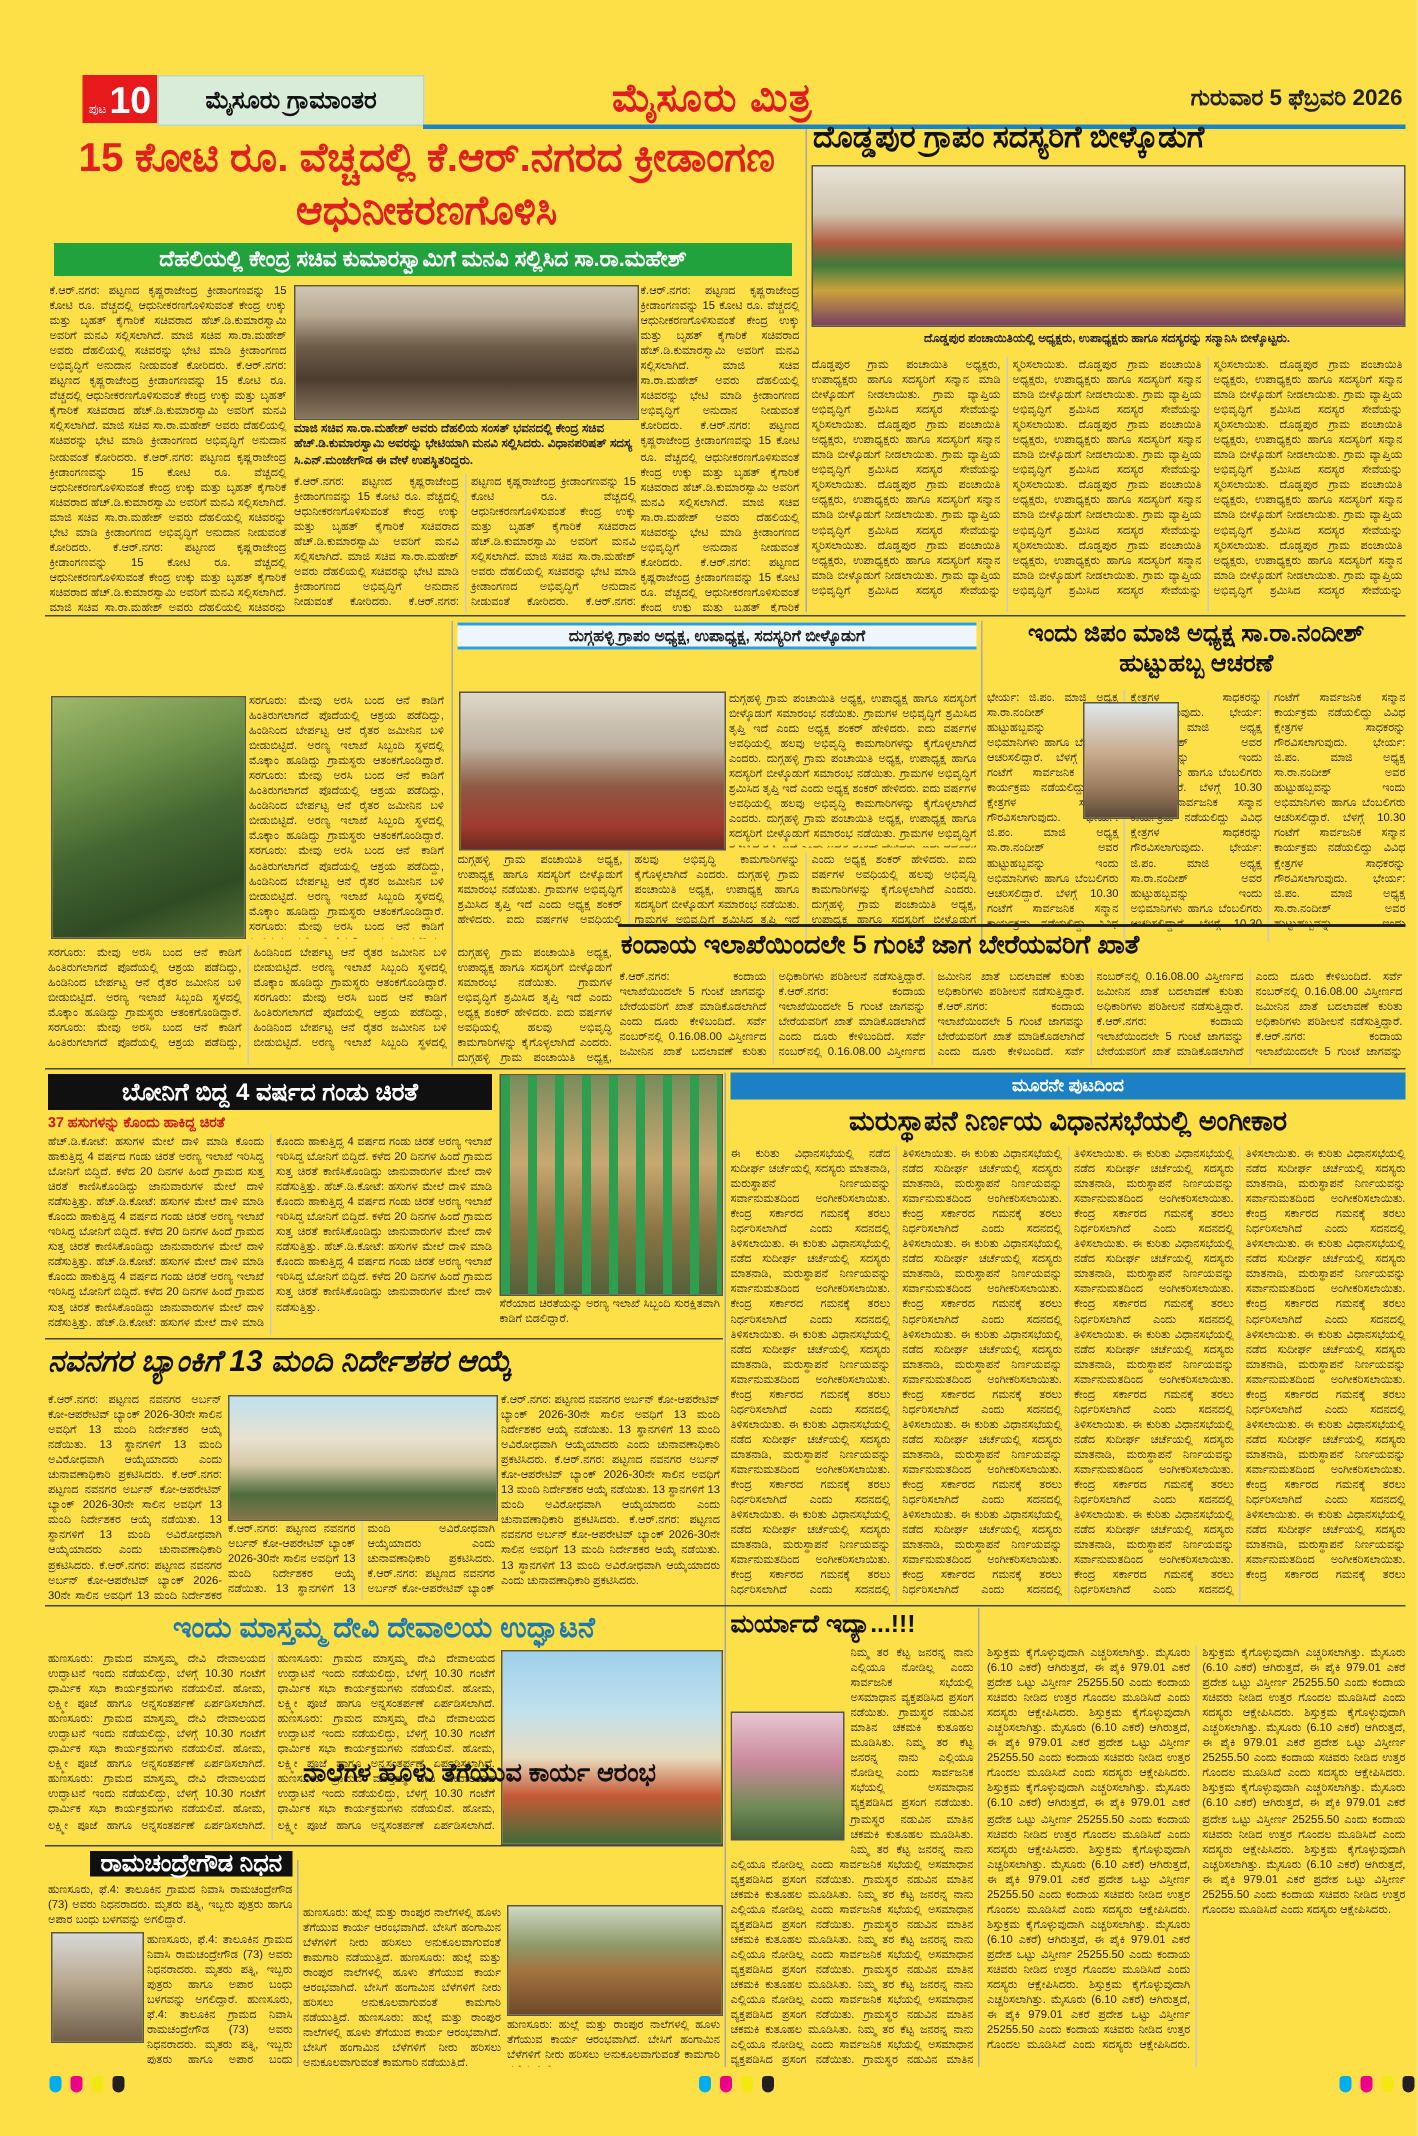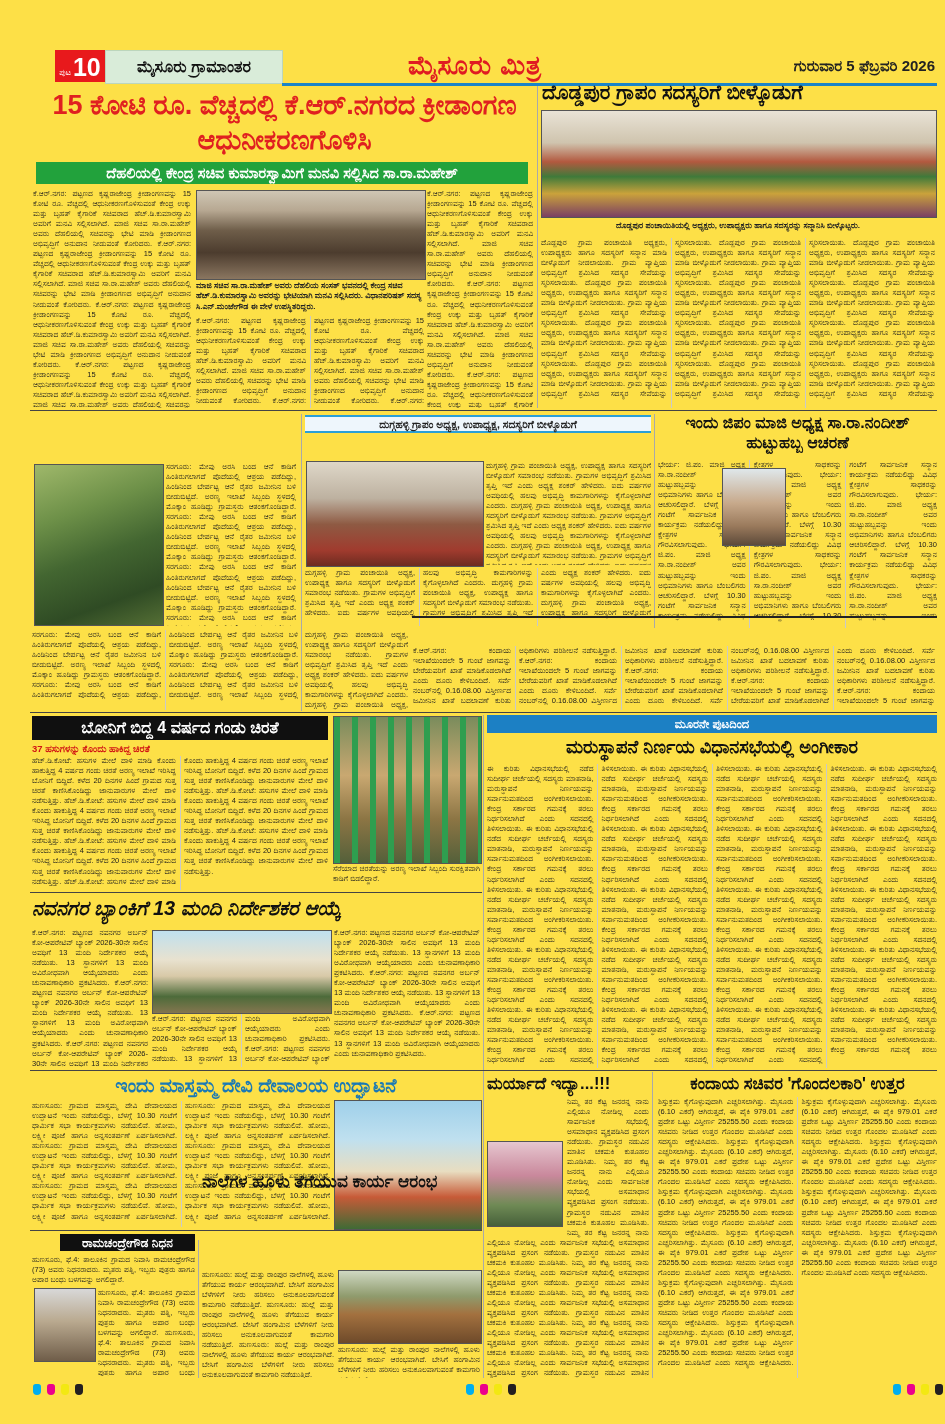--- a/index.html
+++ b/index.html
@@ -95,20 +95,21 @@
   <div class="abs bt" style="left:486px;top:461px;width:165px;height:104px;">ದುಗ್ಗಹಳ್ಳಿ ಗ್ರಾಮ ಪಂಚಾಯಿತಿ ಅಧ್ಯಕ್ಷ, ಉಪಾಧ್ಯಕ್ಷ ಹಾಗೂ ಸದಸ್ಯರಿಗೆ ಬೀಳ್ಕೊಡುಗೆ ಸಮಾರಂಭ ನಡೆಯಿತು. ಗ್ರಾಮಗಳ ಅಭಿವೃದ್ಧಿಗೆ ಶ್ರಮಿಸಿದ ತೃಪ್ತಿ ಇದೆ ಎಂದು ಅಧ್ಯಕ್ಷ ಶಂಕರ್ ಹೇಳಿದರು. ಐದು ವರ್ಷಗಳ ಅವಧಿಯಲ್ಲಿ ಹಲವು ಅಭಿವೃದ್ಧಿ ಕಾಮಗಾರಿಗಳನ್ನು ಕೈಗೊಳ್ಳಲಾಗಿದೆ ಎಂದರು. ದುಗ್ಗಹಳ್ಳಿ ಗ್ರಾಮ ಪಂಚಾಯಿತಿ ಅಧ್ಯಕ್ಷ, ಉಪಾಧ್ಯಕ್ಷ ಹಾಗೂ ಸದಸ್ಯರಿಗೆ ಬೀಳ್ಕೊಡುಗೆ ಸಮಾರಂಭ ನಡೆಯಿತು. ಗ್ರಾಮಗಳ ಅಭಿವೃದ್ಧಿಗೆ ಶ್ರಮಿಸಿದ ತೃಪ್ತಿ ಇದೆ ಎಂದು ಅಧ್ಯಕ್ಷ ಶಂಕರ್ ಹೇಳಿದರು. ಐದು ವರ್ಷಗಳ ಅವಧಿಯಲ್ಲಿ ಹಲವು ಅಭಿವೃದ್ಧಿ ಕಾಮಗಾರಿಗಳನ್ನು ಕೈಗೊಳ್ಳಲಾಗಿದೆ ಎಂದರು. ದುಗ್ಗಹಳ್ಳಿ ಗ್ರಾಮ ಪಂಚಾಯಿತಿ ಅಧ್ಯಕ್ಷ, ಉಪಾಧ್ಯಕ್ಷ ಹಾಗೂ ಸದಸ್ಯರಿಗೆ ಬೀಳ್ಕೊಡುಗೆ ಸಮಾರಂಭ ನಡೆಯಿತು. ಗ್ರಾಮಗಳ ಅಭಿವೃದ್ಧಿಗೆ ಶ್ರಮಿಸಿದ ತೃಪ್ತಿ ಇದೆ ಎಂದು ಅಧ್ಯಕ್ಷ ಶಂಕರ್ ಹೇಳಿದರು. ಐದು ವರ್ಷಗಳ ಅವಧಿಯಲ್ಲಿ ಹಲವು ಅಭಿವೃದ್ಧಿ ಕಾಮಗಾರಿಗಳನ್ನು ಕೈಗೊಳ್ಳಲಾಗಿದೆ ಎಂದರು.</div>
   <div class="abs bt c3" style="left:305px;top:568px;width:346px;height:58px;">ದುಗ್ಗಹಳ್ಳಿ ಗ್ರಾಮ ಪಂಚಾಯಿತಿ ಅಧ್ಯಕ್ಷ, ಉಪಾಧ್ಯಕ್ಷ ಹಾಗೂ ಸದಸ್ಯರಿಗೆ ಬೀಳ್ಕೊಡುಗೆ ಸಮಾರಂಭ ನಡೆಯಿತು. ಗ್ರಾಮಗಳ ಅಭಿವೃದ್ಧಿಗೆ ಶ್ರಮಿಸಿದ ತೃಪ್ತಿ ಇದೆ ಎಂದು ಅಧ್ಯಕ್ಷ ಶಂಕರ್ ಹೇಳಿದರು. ಐದು ವರ್ಷಗಳ ಅವಧಿಯಲ್ಲಿ ಹಲವು ಅಭಿವೃದ್ಧಿ ಕಾಮಗಾರಿಗಳನ್ನು ಕೈಗೊಳ್ಳಲಾಗಿದೆ ಎಂದರು. ದುಗ್ಗಹಳ್ಳಿ ಗ್ರಾಮ ಪಂಚಾಯಿತಿ ಅಧ್ಯಕ್ಷ, ಉಪಾಧ್ಯಕ್ಷ ಹಾಗೂ ಸದಸ್ಯರಿಗೆ ಬೀಳ್ಕೊಡುಗೆ ಸಮಾರಂಭ ನಡೆಯಿತು. ಗ್ರಾಮಗಳ ಅಭಿವೃದ್ಧಿಗೆ ಶ್ರಮಿಸಿದ ತೃಪ್ತಿ ಇದೆ ಎಂದು ಅಧ್ಯಕ್ಷ ಶಂಕರ್ ಹೇಳಿದರು. ಐದು ವರ್ಷಗಳ ಅವಧಿಯಲ್ಲಿ ಹಲವು ಅಭಿವೃದ್ಧಿ ಕಾಮಗಾರಿಗಳನ್ನು ಕೈಗೊಳ್ಳಲಾಗಿದೆ ಎಂದರು. ದುಗ್ಗಹಳ್ಳಿ ಗ್ರಾಮ ಪಂಚಾಯಿತಿ ಅಧ್ಯಕ್ಷ, ಉಪಾಧ್ಯಕ್ಷ ಹಾಗೂ ಸದಸ್ಯರಿಗೆ ಬೀಳ್ಕೊಡುಗೆ ಸಮಾರಂಭ ನಡೆಯಿತು. ಗ್ರಾಮಗಳ ಅಭಿವೃದ್ಧಿಗೆ ಶ್ರಮಿಸಿದ ತೃಪ್ತಿ ಇದೆ ಎಂದು ಅಧ್ಯಕ್ಷ ಶಂಕರ್ ಹೇಳಿದರು. ಐದು ವರ್ಷಗಳ ಅವಧಿಯಲ್ಲಿ ಹಲವು ಅಭಿವೃದ್ಧಿ ಕಾಮಗಾರಿಗಳನ್ನು ಕೈಗೊಳ್ಳಲಾಗಿದೆ ಎಂದರು.</div>
   <div class="abs bt" style="left:305px;top:630px;width:103px;height:80px;">ದುಗ್ಗಹಳ್ಳಿ ಗ್ರಾಮ ಪಂಚಾಯಿತಿ ಅಧ್ಯಕ್ಷ, ಉಪಾಧ್ಯಕ್ಷ ಹಾಗೂ ಸದಸ್ಯರಿಗೆ ಬೀಳ್ಕೊಡುಗೆ ಸಮಾರಂಭ ನಡೆಯಿತು. ಗ್ರಾಮಗಳ ಅಭಿವೃದ್ಧಿಗೆ ಶ್ರಮಿಸಿದ ತೃಪ್ತಿ ಇದೆ ಎಂದು ಅಧ್ಯಕ್ಷ ಶಂಕರ್ ಹೇಳಿದರು. ಐದು ವರ್ಷಗಳ ಅವಧಿಯಲ್ಲಿ ಹಲವು ಅಭಿವೃದ್ಧಿ ಕಾಮಗಾರಿಗಳನ್ನು ಕೈಗೊಳ್ಳಲಾಗಿದೆ ಎಂದರು. ದುಗ್ಗಹಳ್ಳಿ ಗ್ರಾಮ ಪಂಚಾಯಿತಿ ಅಧ್ಯಕ್ಷ, ಉಪಾಧ್ಯಕ್ಷ ಹಾಗೂ ಸದಸ್ಯರಿಗೆ ಬೀಳ್ಕೊಡುಗೆ ಸಮಾರಂಭ ನಡೆಯಿತು. ಗ್ರಾಮಗಳ ಅಭಿವೃದ್ಧಿಗೆ ಶ್ರಮಿಸಿದ ತೃಪ್ತಿ ಇದೆ ಎಂದು ಅಧ್ಯಕ್ಷ ಶಂಕರ್ ಹೇಳಿದರು. ಐದು ವರ್ಷಗಳ ಅವಧಿಯಲ್ಲಿ ಹಲವು ಅಭಿವೃದ್ಧಿ ಕಾಮಗಾರಿಗಳನ್ನು ಕೈಗೊಳ್ಳಲಾಗಿದೆ ಎಂದರು.</div>
   <div class="abs vr" style="left:654px;top:414px;height:214px;"></div>
 
   <div class="abs hl" style="left:658px;top:413px;width:279px;font-size:16px;text-align:center;">ಇಂದು ಜಿಪಂ ಮಾಜಿ ಅಧ್ಯಕ್ಷ ಸಾ.ರಾ.ನಂದೀಶ್ ಹುಟ್ಟುಹಬ್ಬ ಆಚರಣೆ</div>
   <div class="abs bt c3" style="left:658px;top:460px;width:279px;height:168px;">ಭೇರ್ಯ: ಜಿ.ಪಂ. ಮಾಜಿ ಅಧ್ಯಕ್ಷ ಸಾ.ರಾ.ನಂದೀಶ್ ಅವರ ಹುಟ್ಟುಹಬ್ಬವನ್ನು ಇಂದು ಅಭಿಮಾನಿಗಳು ಹಾಗೂ ಬೆಂಬಲಿಗರು ಆಚರಿಸಲಿದ್ದಾರೆ. ಬೆಳಗ್ಗೆ 10.30 ಗಂಟೆಗೆ ಸಾರ್ವಜನಿಕ ಸನ್ಮಾನ ಕಾರ್ಯಕ್ರಮ ನಡೆಯಲಿದ್ದು ವಿವಿಧ ಕ್ಷೇತ್ರಗಳ ಸಾಧಕರನ್ನು ಗೌರವಿಸಲಾಗುವುದು. ಭೇರ್ಯ: ಜಿ.ಪಂ. ಮಾಜಿ ಅಧ್ಯಕ್ಷ ಸಾ.ರಾ.ನಂದೀಶ್ ಅವರ ಹುಟ್ಟುಹಬ್ಬವನ್ನು ಇಂದು ಅಭಿಮಾನಿಗಳು ಹಾಗೂ ಬೆಂಬಲಿಗರು ಆಚರಿಸಲಿದ್ದಾರೆ. ಬೆಳಗ್ಗೆ 10.30 ಗಂಟೆಗೆ ಸಾರ್ವಜನಿಕ ಸನ್ಮಾನ ಕಾರ್ಯಕ್ರಮ ನಡೆಯಲಿದ್ದು ವಿವಿಧ ಕ್ಷೇತ್ರಗಳ ಸಾಧಕರನ್ನು ಗೌರವಿಸಲಾಗುವುದು. ಭೇರ್ಯ: ಜಿ.ಪಂ. ಮಾಜಿ ಅಧ್ಯಕ್ಷ ಸಾ.ರಾ.ನಂದೀಶ್ ಅವರ ಹುಟ್ಟುಹಬ್ಬವನ್ನು ಇಂದು ಅಭಿಮಾನಿಗಳು ಹಾಗೂ ಬೆಂಬಲಿಗರು ಆಚರಿಸಲಿದ್ದಾರೆ. ಬೆಳಗ್ಗೆ 10.30 ಗಂಟೆಗೆ ಸಾರ್ವಜನಿಕ ಸನ್ಮಾನ ಕಾರ್ಯಕ್ರಮ ನಡೆಯಲಿದ್ದು ವಿವಿಧ ಕ್ಷೇತ್ರಗಳ ಸಾಧಕರನ್ನು ಗೌರವಿಸಲಾಗುವುದು. ಭೇರ್ಯ: ಜಿ.ಪಂ. ಮಾಜಿ ಅಧ್ಯಕ್ಷ ಸಾ.ರಾ.ನಂದೀಶ್ ಅವರ ಹುಟ್ಟುಹಬ್ಬವನ್ನು ಇಂದು ಅಭಿಮಾನಿಗಳು ಹಾಗೂ ಬೆಂಬಲಿಗರು ಆಚರಿಸಲಿದ್ದಾರೆ. ಬೆಳಗ್ಗೆ 10.30 ಗಂಟೆಗೆ ಸಾರ್ವಜನಿಕ ಸನ್ಮಾನ ಕಾರ್ಯಕ್ರಮ ನಡೆಯಲಿದ್ದು ವಿವಿಧ ಕ್ಷೇತ್ರಗಳ ಸಾಧಕರನ್ನು ಗೌರವಿಸಲಾಗುವುದು. ಭೇರ್ಯ: ಜಿ.ಪಂ. ಮಾಜಿ ಅಧ್ಯಕ್ಷ ಸಾ.ರಾ.ನಂದೀಶ್ ಅವರ ಹುಟ್ಟುಹಬ್ಬವನ್ನು ಇಂದು ಅಭಿಮಾನಿಗಳು ಹಾಗೂ ಬೆಂಬಲಿಗರು ಆಚರಿಸಲಿದ್ದಾರೆ. ಬೆಳಗ್ಗೆ 10.30 ಗಂಟೆಗೆ ಸಾರ್ವಜನಿಕ ಸನ್ಮಾನ ಕಾರ್ಯಕ್ರಮ ನಡೆಯಲಿದ್ದು ವಿವಿಧ ಕ್ಷೇತ್ರಗಳ ಸಾಧಕರನ್ನು ಗೌರವಿಸಲಾಗುವುದು. ಭೇರ್ಯ: ಜಿ.ಪಂ. ಮಾಜಿ ಅಧ್ಯಕ್ಷ ಸಾ.ರಾ.ನಂದೀಶ್ ಅವರ ಹುಟ್ಟುಹಬ್ಬವನ್ನು ಇಂದು ಅಭಿಮಾನಿಗಳು ಹಾಗೂ ಬೆಂಬಲಿಗರು ಆಚರಿಸಲಿದ್ದಾರೆ. ಬೆಳಗ್ಗೆ 10.30 ಗಂಟೆಗೆ ಸಾರ್ವಜನಿಕ ಸನ್ಮಾನ ಕಾರ್ಯಕ್ರಮ ನಡೆಯಲಿದ್ದು ವಿವಿಧ ಕ್ಷೇತ್ರಗಳ ಸಾಧಕರನ್ನು ಗೌರವಿಸಲಾಗುವುದು. ಭೇರ್ಯ: ಜಿ.ಪಂ. ಮಾಜಿ ಅಧ್ಯಕ್ಷ ಸಾ.ರಾ.ನಂದೀಶ್ ಅವರ ಹುಟ್ಟುಹಬ್ಬವನ್ನು ಇಂದು ಅಭಿಮಾನಿಗಳು ಹಾಗೂ ಬೆಂಬಲಿಗರು ಆಚರಿಸಲಿದ್ದಾರೆ. ಬೆಳಗ್ಗೆ 10.30 ಗಂಟೆಗೆ ಸಾರ್ವಜನಿಕ ಸನ್ಮಾನ ಕಾರ್ಯಕ್ರಮ ನಡೆಯಲಿದ್ದು ವಿವಿಧ ಕ್ಷೇತ್ರಗಳ ಸಾಧಕರನ್ನು ಗೌರವಿಸಲಾಗುವುದು. ಭೇರ್ಯ: ಜಿ.ಪಂ. ಮಾಜಿ ಅಧ್ಯಕ್ಷ ಸಾ.ರಾ.ನಂದೀಶ್ ಅವರ ಹುಟ್ಟುಹಬ್ಬವನ್ನು ಇಂದು ಅಭಿಮಾನಿಗಳು ಹಾಗೂ ಬೆಂಬಲಿಗರು ಆಚರಿಸಲಿದ್ದಾರೆ. ಬೆಳಗ್ಗೆ 10.30 ಗಂಟೆಗೆ ಸಾರ್ವಜನಿಕ ಸನ್ಮಾನ ಕಾರ್ಯಕ್ರಮ ನಡೆಯಲಿದ್ದು ವಿವಿಧ ಕ್ಷೇತ್ರಗಳ ಸಾಧಕರನ್ನು ಗೌರವಿಸಲಾಗುವುದು.</div>
   <div class="abs ph ph-portrait" style="left:722px;top:468px;width:62px;height:76px;"></div>
 
   <div class="abs hr2" style="left:412px;top:616px;width:525px;"></div>
+  <div class="abs hl" style="left:414px;top:620px;width:521px;font-size:17px;">ಕಂದಾಯ ಇಲಾಖೆಯಿಂದಲೇ 5 ಗುಂಟೆ ಜಾಗ ಬೇರೆಯವರಿಗೆ ಖಾತೆ</div>
   <div class="abs bt c5" style="left:413px;top:646px;width:522px;height:64px;">ಕೆ.ಆರ್.ನಗರ: ಕಂದಾಯ ಇಲಾಖೆಯಿಂದಲೇ 5 ಗುಂಟೆ ಜಾಗವನ್ನು ಬೇರೆಯವರಿಗೆ ಖಾತೆ ಮಾಡಿಕೊಡಲಾಗಿದೆ ಎಂದು ದೂರು ಕೇಳಿಬಂದಿದೆ. ಸರ್ವೆ ನಂಬರ್‌ನಲ್ಲಿ 0.16.08.00 ವಿಸ್ತೀರ್ಣದ ಜಮೀನಿನ ಖಾತೆ ಬದಲಾವಣೆ ಕುರಿತು ಅಧಿಕಾರಿಗಳು ಪರಿಶೀಲನೆ ನಡೆಸುತ್ತಿದ್ದಾರೆ. ಕೆ.ಆರ್.ನಗರ: ಕಂದಾಯ ಇಲಾಖೆಯಿಂದಲೇ 5 ಗುಂಟೆ ಜಾಗವನ್ನು ಬೇರೆಯವರಿಗೆ ಖಾತೆ ಮಾಡಿಕೊಡಲಾಗಿದೆ ಎಂದು ದೂರು ಕೇಳಿಬಂದಿದೆ. ಸರ್ವೆ ನಂಬರ್‌ನಲ್ಲಿ 0.16.08.00 ವಿಸ್ತೀರ್ಣದ ಜಮೀನಿನ ಖಾತೆ ಬದಲಾವಣೆ ಕುರಿತು ಅಧಿಕಾರಿಗಳು ಪರಿಶೀಲನೆ ನಡೆಸುತ್ತಿದ್ದಾರೆ. ಕೆ.ಆರ್.ನಗರ: ಕಂದಾಯ ಇಲಾಖೆಯಿಂದಲೇ 5 ಗುಂಟೆ ಜಾಗವನ್ನು ಬೇರೆಯವರಿಗೆ ಖಾತೆ ಮಾಡಿಕೊಡಲಾಗಿದೆ ಎಂದು ದೂರು ಕೇಳಿಬಂದಿದೆ. ಸರ್ವೆ ನಂಬರ್‌ನಲ್ಲಿ 0.16.08.00 ವಿಸ್ತೀರ್ಣದ ಜಮೀನಿನ ಖಾತೆ ಬದಲಾವಣೆ ಕುರಿತು ಅಧಿಕಾರಿಗಳು ಪರಿಶೀಲನೆ ನಡೆಸುತ್ತಿದ್ದಾರೆ. ಕೆ.ಆರ್.ನಗರ: ಕಂದಾಯ ಇಲಾಖೆಯಿಂದಲೇ 5 ಗುಂಟೆ ಜಾಗವನ್ನು ಬೇರೆಯವರಿಗೆ ಖಾತೆ ಮಾಡಿಕೊಡಲಾಗಿದೆ ಎಂದು ದೂರು ಕೇಳಿಬಂದಿದೆ. ಸರ್ವೆ ನಂಬರ್‌ನಲ್ಲಿ 0.16.08.00 ವಿಸ್ತೀರ್ಣದ ಜಮೀನಿನ ಖಾತೆ ಬದಲಾವಣೆ ಕುರಿತು ಅಧಿಕಾರಿಗಳು ಪರಿಶೀಲನೆ ನಡೆಸುತ್ತಿದ್ದಾರೆ. ಕೆ.ಆರ್.ನಗರ: ಕಂದಾಯ ಇಲಾಖೆಯಿಂದಲೇ 5 ಗುಂಟೆ ಜಾಗವನ್ನು ಬೇರೆಯವರಿಗೆ ಖಾತೆ ಮಾಡಿಕೊಡಲಾಗಿದೆ ಎಂದು ದೂರು ಕೇಳಿಬಂದಿದೆ. ಸರ್ವೆ ನಂಬರ್‌ನಲ್ಲಿ 0.16.08.00 ವಿಸ್ತೀರ್ಣದ ಜಮೀನಿನ ಖಾತೆ ಬದಲಾವಣೆ ಕುರಿತು ಅಧಿಕಾರಿಗಳು ಪರಿಶೀಲನೆ ನಡೆಸುತ್ತಿದ್ದಾರೆ.</div>
 
   <div class="abs hr" style="left:30px;top:712px;width:907px;"></div>
 
   <div class="abs blackbar" style="left:32px;top:716px;width:296px;height:24px;font-size:16px;">ಬೋನಿಗೆ ಬಿದ್ದ 4 ವರ್ಷದ ಗಂಡು ಚಿರತೆ</div>
   <div class="abs kicker-red" style="left:32px;top:743px;width:160px;">37 ಹಸುಗಳನ್ನು ಕೊಂದು ಹಾಕಿದ್ದ ಚಿರತೆ</div>
   <div class="abs bt c2" style="left:32px;top:756px;width:296px;height:134px;">ಹೆಚ್.ಡಿ.ಕೋಟೆ: ಹಸುಗಳ ಮೇಲೆ ದಾಳಿ ಮಾಡಿ ಕೊಂದು ಹಾಕುತ್ತಿದ್ದ 4 ವರ್ಷದ ಗಂಡು ಚಿರತೆ ಅರಣ್ಯ ಇಲಾಖೆ ಇರಿಸಿದ್ದ ಬೋನಿಗೆ ಬಿದ್ದಿದೆ. ಕಳೆದ 20 ದಿನಗಳ ಹಿಂದೆ ಗ್ರಾಮದ ಸುತ್ತ ಚಿರತೆ ಕಾಣಿಸಿಕೊಂಡಿದ್ದು ಜಾನುವಾರುಗಳ ಮೇಲೆ ದಾಳಿ ನಡೆಸುತ್ತಿತ್ತು. ಹೆಚ್.ಡಿ.ಕೋಟೆ: ಹಸುಗಳ ಮೇಲೆ ದಾಳಿ ಮಾಡಿ ಕೊಂದು ಹಾಕುತ್ತಿದ್ದ 4 ವರ್ಷದ ಗಂಡು ಚಿರತೆ ಅರಣ್ಯ ಇಲಾಖೆ ಇರಿಸಿದ್ದ ಬೋನಿಗೆ ಬಿದ್ದಿದೆ. ಕಳೆದ 20 ದಿನಗಳ ಹಿಂದೆ ಗ್ರಾಮದ ಸುತ್ತ ಚಿರತೆ ಕಾಣಿಸಿಕೊಂಡಿದ್ದು ಜಾನುವಾರುಗಳ ಮೇಲೆ ದಾಳಿ ನಡೆಸುತ್ತಿತ್ತು. ಹೆಚ್.ಡಿ.ಕೋಟೆ: ಹಸುಗಳ ಮೇಲೆ ದಾಳಿ ಮಾಡಿ ಕೊಂದು ಹಾಕುತ್ತಿದ್ದ 4 ವರ್ಷದ ಗಂಡು ಚಿರತೆ ಅರಣ್ಯ ಇಲಾಖೆ ಇರಿಸಿದ್ದ ಬೋನಿಗೆ ಬಿದ್ದಿದೆ. ಕಳೆದ 20 ದಿನಗಳ ಹಿಂದೆ ಗ್ರಾಮದ ಸುತ್ತ ಚಿರತೆ ಕಾಣಿಸಿಕೊಂಡಿದ್ದು ಜಾನುವಾರುಗಳ ಮೇಲೆ ದಾಳಿ ನಡೆಸುತ್ತಿತ್ತು. ಹೆಚ್.ಡಿ.ಕೋಟೆ: ಹಸುಗಳ ಮೇಲೆ ದಾಳಿ ಮಾಡಿ ಕೊಂದು ಹಾಕುತ್ತಿದ್ದ 4 ವರ್ಷದ ಗಂಡು ಚಿರತೆ ಅರಣ್ಯ ಇಲಾಖೆ ಇರಿಸಿದ್ದ ಬೋನಿಗೆ ಬಿದ್ದಿದೆ. ಕಳೆದ 20 ದಿನಗಳ ಹಿಂದೆ ಗ್ರಾಮದ ಸುತ್ತ ಚಿರತೆ ಕಾಣಿಸಿಕೊಂಡಿದ್ದು ಜಾನುವಾರುಗಳ ಮೇಲೆ ದಾಳಿ ನಡೆಸುತ್ತಿತ್ತು. ಹೆಚ್.ಡಿ.ಕೋಟೆ: ಹಸುಗಳ ಮೇಲೆ ದಾಳಿ ಮಾಡಿ ಕೊಂದು ಹಾಕುತ್ತಿದ್ದ 4 ವರ್ಷದ ಗಂಡು ಚಿರತೆ ಅರಣ್ಯ ಇಲಾಖೆ ಇರಿಸಿದ್ದ ಬೋನಿಗೆ ಬಿದ್ದಿದೆ. ಕಳೆದ 20 ದಿನಗಳ ಹಿಂದೆ ಗ್ರಾಮದ ಸುತ್ತ ಚಿರತೆ ಕಾಣಿಸಿಕೊಂಡಿದ್ದು ಜಾನುವಾರುಗಳ ಮೇಲೆ ದಾಳಿ ನಡೆಸುತ್ತಿತ್ತು. ಹೆಚ್.ಡಿ.ಕೋಟೆ: ಹಸುಗಳ ಮೇಲೆ ದಾಳಿ ಮಾಡಿ ಕೊಂದು ಹಾಕುತ್ತಿದ್ದ 4 ವರ್ಷದ ಗಂಡು ಚಿರತೆ ಅರಣ್ಯ ಇಲಾಖೆ ಇರಿಸಿದ್ದ ಬೋನಿಗೆ ಬಿದ್ದಿದೆ. ಕಳೆದ 20 ದಿನಗಳ ಹಿಂದೆ ಗ್ರಾಮದ ಸುತ್ತ ಚಿರತೆ ಕಾಣಿಸಿಕೊಂಡಿದ್ದು ಜಾನುವಾರುಗಳ ಮೇಲೆ ದಾಳಿ ನಡೆಸುತ್ತಿತ್ತು.</div>
   <div class="abs ph ph-cage" style="left:333px;top:716px;width:147px;height:146px;"></div>
   <div class="abs bt" style="left:333px;top:864px;width:147px;height:27px;">ಸೆರೆಯಾದ ಚಿರತೆಯನ್ನು ಅರಣ್ಯ ಇಲಾಖೆ ಸಿಬ್ಬಂದಿ ಸುರಕ್ಷಿತವಾಗಿ ಕಾಡಿಗೆ ಬಿಡಲಿದ್ದಾರೆ.</div>
   <div class="abs vr" style="left:483px;top:715px;height:663px;"></div>
@@ -125,39 +126,38 @@
   <div class="abs bt" style="left:334px;top:928px;width:146px;height:139px;">ಕೆ.ಆರ್.ನಗರ: ಪಟ್ಟಣದ ನವನಗರ ಅರ್ಬನ್ ಕೋ-ಆಪರೇಟಿವ್ ಬ್ಯಾಂಕ್ 2026-30ನೇ ಸಾಲಿನ ಅವಧಿಗೆ 13 ಮಂದಿ ನಿರ್ದೇಶಕರ ಆಯ್ಕೆ ನಡೆಯಿತು. 13 ಸ್ಥಾನಗಳಿಗೆ 13 ಮಂದಿ ಅವಿರೋಧವಾಗಿ ಆಯ್ಕೆಯಾದರು ಎಂದು ಚುನಾವಣಾಧಿಕಾರಿ ಪ್ರಕಟಿಸಿದರು. ಕೆ.ಆರ್.ನಗರ: ಪಟ್ಟಣದ ನವನಗರ ಅರ್ಬನ್ ಕೋ-ಆಪರೇಟಿವ್ ಬ್ಯಾಂಕ್ 2026-30ನೇ ಸಾಲಿನ ಅವಧಿಗೆ 13 ಮಂದಿ ನಿರ್ದೇಶಕರ ಆಯ್ಕೆ ನಡೆಯಿತು. 13 ಸ್ಥಾನಗಳಿಗೆ 13 ಮಂದಿ ಅವಿರೋಧವಾಗಿ ಆಯ್ಕೆಯಾದರು ಎಂದು ಚುನಾವಣಾಧಿಕಾರಿ ಪ್ರಕಟಿಸಿದರು. ಕೆ.ಆರ್.ನಗರ: ಪಟ್ಟಣದ ನವನಗರ ಅರ್ಬನ್ ಕೋ-ಆಪರೇಟಿವ್ ಬ್ಯಾಂಕ್ 2026-30ನೇ ಸಾಲಿನ ಅವಧಿಗೆ 13 ಮಂದಿ ನಿರ್ದೇಶಕರ ಆಯ್ಕೆ ನಡೆಯಿತು. 13 ಸ್ಥಾನಗಳಿಗೆ 13 ಮಂದಿ ಅವಿರೋಧವಾಗಿ ಆಯ್ಕೆಯಾದರು ಎಂದು ಚುನಾವಣಾಧಿಕಾರಿ ಪ್ರಕಟಿಸಿದರು.</div>
 
   <div class="abs hr" style="left:30px;top:1070px;width:907px;"></div>
 
   <div class="abs hl hl-blue" style="left:32px;top:1074px;width:448px;font-size:19px;text-align:center;">ಇಂದು ಮಾಸ್ತಮ್ಮ ದೇವಿ ದೇವಾಲಯ ಉದ್ಘಾಟನೆ</div>
   <div class="abs bt c2" style="left:32px;top:1101px;width:298px;height:126px;">ಹುಣಸೂರು: ಗ್ರಾಮದ ಮಾಸ್ತಮ್ಮ ದೇವಿ ದೇವಾಲಯದ ಉದ್ಘಾಟನೆ ಇಂದು ನಡೆಯಲಿದ್ದು, ಬೆಳಗ್ಗೆ 10.30 ಗಂಟೆಗೆ ಧಾರ್ಮಿಕ ಸಭಾ ಕಾರ್ಯಕ್ರಮಗಳು ನಡೆಯಲಿವೆ. ಹೋಮ, ಲಕ್ಷ್ಮೀ ಪೂಜೆ ಹಾಗೂ ಅನ್ನಸಂತರ್ಪಣೆ ಏರ್ಪಡಿಸಲಾಗಿದೆ. ಹುಣಸೂರು: ಗ್ರಾಮದ ಮಾಸ್ತಮ್ಮ ದೇವಿ ದೇವಾಲಯದ ಉದ್ಘಾಟನೆ ಇಂದು ನಡೆಯಲಿದ್ದು, ಬೆಳಗ್ಗೆ 10.30 ಗಂಟೆಗೆ ಧಾರ್ಮಿಕ ಸಭಾ ಕಾರ್ಯಕ್ರಮಗಳು ನಡೆಯಲಿವೆ. ಹೋಮ, ಲಕ್ಷ್ಮೀ ಪೂಜೆ ಹಾಗೂ ಅನ್ನಸಂತರ್ಪಣೆ ಏರ್ಪಡಿಸಲಾಗಿದೆ. ಹುಣಸೂರು: ಗ್ರಾಮದ ಮಾಸ್ತಮ್ಮ ದೇವಿ ದೇವಾಲಯದ ಉದ್ಘಾಟನೆ ಇಂದು ನಡೆಯಲಿದ್ದು, ಬೆಳಗ್ಗೆ 10.30 ಗಂಟೆಗೆ ಧಾರ್ಮಿಕ ಸಭಾ ಕಾರ್ಯಕ್ರಮಗಳು ನಡೆಯಲಿವೆ. ಹೋಮ, ಲಕ್ಷ್ಮೀ ಪೂಜೆ ಹಾಗೂ ಅನ್ನಸಂತರ್ಪಣೆ ಏರ್ಪಡಿಸಲಾಗಿದೆ. ಹುಣಸೂರು: ಗ್ರಾಮದ ಮಾಸ್ತಮ್ಮ ದೇವಿ ದೇವಾಲಯದ ಉದ್ಘಾಟನೆ ಇಂದು ನಡೆಯಲಿದ್ದು, ಬೆಳಗ್ಗೆ 10.30 ಗಂಟೆಗೆ ಧಾರ್ಮಿಕ ಸಭಾ ಕಾರ್ಯಕ್ರಮಗಳು ನಡೆಯಲಿವೆ. ಹೋಮ, ಲಕ್ಷ್ಮೀ ಪೂಜೆ ಹಾಗೂ ಅನ್ನಸಂತರ್ಪಣೆ ಏರ್ಪಡಿಸಲಾಗಿದೆ. ಹುಣಸೂರು: ಗ್ರಾಮದ ಮಾಸ್ತಮ್ಮ ದೇವಿ ದೇವಾಲಯದ ಉದ್ಘಾಟನೆ ಇಂದು ನಡೆಯಲಿದ್ದು, ಬೆಳಗ್ಗೆ 10.30 ಗಂಟೆಗೆ ಧಾರ್ಮಿಕ ಸಭಾ ಕಾರ್ಯಕ್ರಮಗಳು ನಡೆಯಲಿವೆ. ಹೋಮ, ಲಕ್ಷ್ಮೀ ಪೂಜೆ ಹಾಗೂ ಅನ್ನಸಂತರ್ಪಣೆ ಏರ್ಪಡಿಸಲಾಗಿದೆ. ಹುಣಸೂರು: ಗ್ರಾಮದ ಮಾಸ್ತಮ್ಮ ದೇವಿ ದೇವಾಲಯದ ಉದ್ಘಾಟನೆ ಇಂದು ನಡೆಯಲಿದ್ದು, ಬೆಳಗ್ಗೆ 10.30 ಗಂಟೆಗೆ ಧಾರ್ಮಿಕ ಸಭಾ ಕಾರ್ಯಕ್ರಮಗಳು ನಡೆಯಲಿವೆ. ಹೋಮ, ಲಕ್ಷ್ಮೀ ಪೂಜೆ ಹಾಗೂ ಅನ್ನಸಂತರ್ಪಣೆ ಏರ್ಪಡಿಸಲಾಗಿದೆ. ಹುಣಸೂರು: ಗ್ರಾಮದ ಮಾಸ್ತಮ್ಮ ದೇವಿ ದೇವಾಲಯದ ಉದ್ಘಾಟನೆ ಇಂದು ನಡೆಯಲಿದ್ದು, ಬೆಳಗ್ಗೆ 10.30 ಗಂಟೆಗೆ ಧಾರ್ಮಿಕ ಸಭಾ ಕಾರ್ಯಕ್ರಮಗಳು ನಡೆಯಲಿವೆ. ಹೋಮ, ಲಕ್ಷ್ಮೀ ಪೂಜೆ ಹಾಗೂ ಅನ್ನಸಂತರ್ಪಣೆ ಏರ್ಪಡಿಸಲಾಗಿದೆ.</div>
   <div class="abs ph ph-temple" style="left:334px;top:1100px;width:146px;height:128px;"></div>
 
   <div class="abs hr" style="left:30px;top:1230px;width:452px;"></div>
 
-  <div class="abs blackbar" style="left:60px;top:1234px;width:135px;height:17px;font-size:12px;">ರಾಮಚಂದ್ರೇಗೌಡ ನಿಧನ</div>
+  <div class="abs blackbar" style="left:60px;top:1234px;width:135px;height:17px;font-size:16px;">ರಾಮಚಂದ್ರೇಗೌಡ ನಿಧನ</div>
   <div class="abs bt" style="left:32px;top:1255px;width:163px;height:30px;">ಹುಣಸೂರು, ಫೆ.4: ತಾಲೂಕಿನ ಗ್ರಾಮದ ನಿವಾಸಿ ರಾಮಚಂದ್ರೇಗೌಡ (73) ಅವರು ನಿಧನರಾದರು. ಮೃತರು ಪತ್ನಿ, ಇಬ್ಬರು ಪುತ್ರರು ಹಾಗೂ ಅಪಾರ ಬಂಧು ಬಳಗವನ್ನು ಅಗಲಿದ್ದಾರೆ.</div>
   <div class="abs ph ph-obit" style="left:34px;top:1288px;width:60px;height:72px;"></div>
   <div class="abs bt" style="left:98px;top:1288px;width:97px;height:88px;">ಹುಣಸೂರು, ಫೆ.4: ತಾಲೂಕಿನ ಗ್ರಾಮದ ನಿವಾಸಿ ರಾಮಚಂದ್ರೇಗೌಡ (73) ಅವರು ನಿಧನರಾದರು. ಮೃತರು ಪತ್ನಿ, ಇಬ್ಬರು ಪುತ್ರರು ಹಾಗೂ ಅಪಾರ ಬಂಧು ಬಳಗವನ್ನು ಅಗಲಿದ್ದಾರೆ. ಹುಣಸೂರು, ಫೆ.4: ತಾಲೂಕಿನ ಗ್ರಾಮದ ನಿವಾಸಿ ರಾಮಚಂದ್ರೇಗೌಡ (73) ಅವರು ನಿಧನರಾದರು. ಮೃತರು ಪತ್ನಿ, ಇಬ್ಬರು ಪುತ್ರರು ಹಾಗೂ ಅಪಾರ ಬಂಧು ಬಳಗವನ್ನು ಅಗಲಿದ್ದಾರೆ.</div>
   <div class="abs vr" style="left:198px;top:1240px;height:138px;"></div>
 
   <div class="abs hl" style="left:202px;top:1172px;width:278px;font-size:17px;">ನಾಲೆಗಳ ಹೂಳು ತೆಗೆಯುವ ಕಾರ್ಯ ಆರಂಭ</div>
   <div class="abs bt" style="left:202px;top:1270px;width:132px;height:108px;">ಹುಣಸೂರು: ಹುಲ್ಲೆ ಮತ್ತು ರಾಂಪುರ ನಾಲೆಗಳಲ್ಲಿ ಹೂಳು ತೆಗೆಯುವ ಕಾರ್ಯ ಆರಂಭವಾಗಿದೆ. ಬೇಸಿಗೆ ಹಂಗಾಮಿನ ಬೆಳೆಗಳಿಗೆ ನೀರು ಹರಿಸಲು ಅನುಕೂಲವಾಗುವಂತೆ ಕಾಮಗಾರಿ ನಡೆಯುತ್ತಿದೆ. ಹುಣಸೂರು: ಹುಲ್ಲೆ ಮತ್ತು ರಾಂಪುರ ನಾಲೆಗಳಲ್ಲಿ ಹೂಳು ತೆಗೆಯುವ ಕಾರ್ಯ ಆರಂಭವಾಗಿದೆ. ಬೇಸಿಗೆ ಹಂಗಾಮಿನ ಬೆಳೆಗಳಿಗೆ ನೀರು ಹರಿಸಲು ಅನುಕೂಲವಾಗುವಂತೆ ಕಾಮಗಾರಿ ನಡೆಯುತ್ತಿದೆ. ಹುಣಸೂರು: ಹುಲ್ಲೆ ಮತ್ತು ರಾಂಪುರ ನಾಲೆಗಳಲ್ಲಿ ಹೂಳು ತೆಗೆಯುವ ಕಾರ್ಯ ಆರಂಭವಾಗಿದೆ. ಬೇಸಿಗೆ ಹಂಗಾಮಿನ ಬೆಳೆಗಳಿಗೆ ನೀರು ಹರಿಸಲು ಅನುಕೂಲವಾಗುವಂತೆ ಕಾಮಗಾರಿ ನಡೆಯುತ್ತಿದೆ.</div>
   <div class="abs ph ph-exc" style="left:338px;top:1270px;width:142px;height:72px;"></div>
   <div class="abs bt" style="left:338px;top:1345px;width:142px;height:33px;">ಹುಣಸೂರು: ಹುಲ್ಲೆ ಮತ್ತು ರಾಂಪುರ ನಾಲೆಗಳಲ್ಲಿ ಹೂಳು ತೆಗೆಯುವ ಕಾರ್ಯ ಆರಂಭವಾಗಿದೆ. ಬೇಸಿಗೆ ಹಂಗಾಮಿನ ಬೆಳೆಗಳಿಗೆ ನೀರು ಹರಿಸಲು ಅನುಕೂಲವಾಗುವಂತೆ ಕಾಮಗಾರಿ ನಡೆಯುತ್ತಿದೆ.</div>
 
   <div class="abs hl" style="left:487px;top:1073px;width:162px;font-size:16.5px;">ಮರ್ಯಾದೆ ಇದ್ಯಾ...!!!</div>
   <div class="abs bt" style="left:487px;top:1097px;width:162px;height:281px;">
     <div class="float-ph ph ph-pink" style="width:74px;height:84px;margin-top:44px;"></div>
     <span>ನಿಮ್ಮ ತರ ಕೆಟ್ಟ ಜನರನ್ನ ನಾನು ಎಲ್ಲಿಯೂ ನೋಡಿಲ್ಲ ಎಂದು ಸಾರ್ವಜನಿಕ ಸಭೆಯಲ್ಲಿ ಅಸಮಾಧಾನ ವ್ಯಕ್ತಪಡಿಸಿದ ಪ್ರಸಂಗ ನಡೆಯಿತು. ಗ್ರಾಮಸ್ಥರ ನಡುವಿನ ಮಾತಿನ ಚಕಮಕಿ ಕುತೂಹಲ ಮೂಡಿಸಿತು. ನಿಮ್ಮ ತರ ಕೆಟ್ಟ ಜನರನ್ನ ನಾನು ಎಲ್ಲಿಯೂ ನೋಡಿಲ್ಲ ಎಂದು ಸಾರ್ವಜನಿಕ ಸಭೆಯಲ್ಲಿ ಅಸಮಾಧಾನ ವ್ಯಕ್ತಪಡಿಸಿದ ಪ್ರಸಂಗ ನಡೆಯಿತು. ಗ್ರಾಮಸ್ಥರ ನಡುವಿನ ಮಾತಿನ ಚಕಮಕಿ ಕುತೂಹಲ ಮೂಡಿಸಿತು. ನಿಮ್ಮ ತರ ಕೆಟ್ಟ ಜನರನ್ನ ನಾನು ಎಲ್ಲಿಯೂ ನೋಡಿಲ್ಲ ಎಂದು ಸಾರ್ವಜನಿಕ ಸಭೆಯಲ್ಲಿ ಅಸಮಾಧಾನ ವ್ಯಕ್ತಪಡಿಸಿದ ಪ್ರಸಂಗ ನಡೆಯಿತು. ಗ್ರಾಮಸ್ಥರ ನಡುವಿನ ಮಾತಿನ ಚಕಮಕಿ ಕುತೂಹಲ ಮೂಡಿಸಿತು. ನಿಮ್ಮ ತರ ಕೆಟ್ಟ ಜನರನ್ನ ನಾನು ಎಲ್ಲಿಯೂ ನೋಡಿಲ್ಲ ಎಂದು ಸಾರ್ವಜನಿಕ ಸಭೆಯಲ್ಲಿ ಅಸಮಾಧಾನ ವ್ಯಕ್ತಪಡಿಸಿದ ಪ್ರಸಂಗ ನಡೆಯಿತು. ಗ್ರಾಮಸ್ಥರ ನಡುವಿನ ಮಾತಿನ ಚಕಮಕಿ ಕುತೂಹಲ ಮೂಡಿಸಿತು. ನಿಮ್ಮ ತರ ಕೆಟ್ಟ ಜನರನ್ನ ನಾನು ಎಲ್ಲಿಯೂ ನೋಡಿಲ್ಲ ಎಂದು ಸಾರ್ವಜನಿಕ ಸಭೆಯಲ್ಲಿ ಅಸಮಾಧಾನ ವ್ಯಕ್ತಪಡಿಸಿದ ಪ್ರಸಂಗ ನಡೆಯಿತು. ಗ್ರಾಮಸ್ಥರ ನಡುವಿನ ಮಾತಿನ ಚಕಮಕಿ ಕುತೂಹಲ ಮೂಡಿಸಿತು. ನಿಮ್ಮ ತರ ಕೆಟ್ಟ ಜನರನ್ನ ನಾನು ಎಲ್ಲಿಯೂ ನೋಡಿಲ್ಲ ಎಂದು ಸಾರ್ವಜನಿಕ ಸಭೆಯಲ್ಲಿ ಅಸಮಾಧಾನ ವ್ಯಕ್ತಪಡಿಸಿದ ಪ್ರಸಂಗ ನಡೆಯಿತು. ಗ್ರಾಮಸ್ಥರ ನಡುವಿನ ಮಾತಿನ ಚಕಮಕಿ ಕುತೂಹಲ ಮೂಡಿಸಿತು. ನಿಮ್ಮ ತರ ಕೆಟ್ಟ ಜನರನ್ನ ನಾನು ಎಲ್ಲಿಯೂ ನೋಡಿಲ್ಲ ಎಂದು ಸಾರ್ವಜನಿಕ ಸಭೆಯಲ್ಲಿ ಅಸಮಾಧಾನ ವ್ಯಕ್ತಪಡಿಸಿದ ಪ್ರಸಂಗ ನಡೆಯಿತು. ಗ್ರಾಮಸ್ಥರ ನಡುವಿನ ಮಾತಿನ ಚಕಮಕಿ ಕುತೂಹಲ ಮೂಡಿಸಿತು.</span>
   </div>
   <div class="abs vr" style="left:652px;top:1072px;height:306px;"></div>
 
-  <div class="abs hl" style="left:658px;top:1073px;width:279px;font-size:16.5px;text-align:center;">ಕಂದಾಯ ಸಚಿವರ 'ಗೊಂದಲಕಾರಿ' ಉತ್ತರ</div>
   <div class="abs bt c2" style="left:658px;top:1097px;width:279px;height:281px;">ಶಿಸ್ತುಕ್ರಮ ಕೈಗೊಳ್ಳುವುದಾಗಿ ಎಚ್ಚರಿಸಲಾಗಿತ್ತು. ಮೈಸೂರು (6.10 ಎಕರೆ) ಆಗಿರುತ್ತದೆ, ಈ ಪೈಕಿ 979.01 ಎಕರೆ ಪ್ರದೇಶ ಒಟ್ಟು ವಿಸ್ತೀರ್ಣ 25255.50 ಎಂದು ಕಂದಾಯ ಸಚಿವರು ನೀಡಿದ ಉತ್ತರ ಗೊಂದಲ ಮೂಡಿಸಿದೆ ಎಂದು ಸದಸ್ಯರು ಆಕ್ಷೇಪಿಸಿದರು. ಶಿಸ್ತುಕ್ರಮ ಕೈಗೊಳ್ಳುವುದಾಗಿ ಎಚ್ಚರಿಸಲಾಗಿತ್ತು. ಮೈಸೂರು (6.10 ಎಕರೆ) ಆಗಿರುತ್ತದೆ, ಈ ಪೈಕಿ 979.01 ಎಕರೆ ಪ್ರದೇಶ ಒಟ್ಟು ವಿಸ್ತೀರ್ಣ 25255.50 ಎಂದು ಕಂದಾಯ ಸಚಿವರು ನೀಡಿದ ಉತ್ತರ ಗೊಂದಲ ಮೂಡಿಸಿದೆ ಎಂದು ಸದಸ್ಯರು ಆಕ್ಷೇಪಿಸಿದರು. ಶಿಸ್ತುಕ್ರಮ ಕೈಗೊಳ್ಳುವುದಾಗಿ ಎಚ್ಚರಿಸಲಾಗಿತ್ತು. ಮೈಸೂರು (6.10 ಎಕರೆ) ಆಗಿರುತ್ತದೆ, ಈ ಪೈಕಿ 979.01 ಎಕರೆ ಪ್ರದೇಶ ಒಟ್ಟು ವಿಸ್ತೀರ್ಣ 25255.50 ಎಂದು ಕಂದಾಯ ಸಚಿವರು ನೀಡಿದ ಉತ್ತರ ಗೊಂದಲ ಮೂಡಿಸಿದೆ ಎಂದು ಸದಸ್ಯರು ಆಕ್ಷೇಪಿಸಿದರು. ಶಿಸ್ತುಕ್ರಮ ಕೈಗೊಳ್ಳುವುದಾಗಿ ಎಚ್ಚರಿಸಲಾಗಿತ್ತು. ಮೈಸೂರು (6.10 ಎಕರೆ) ಆಗಿರುತ್ತದೆ, ಈ ಪೈಕಿ 979.01 ಎಕರೆ ಪ್ರದೇಶ ಒಟ್ಟು ವಿಸ್ತೀರ್ಣ 25255.50 ಎಂದು ಕಂದಾಯ ಸಚಿವರು ನೀಡಿದ ಉತ್ತರ ಗೊಂದಲ ಮೂಡಿಸಿದೆ ಎಂದು ಸದಸ್ಯರು ಆಕ್ಷೇಪಿಸಿದರು. ಶಿಸ್ತುಕ್ರಮ ಕೈಗೊಳ್ಳುವುದಾಗಿ ಎಚ್ಚರಿಸಲಾಗಿತ್ತು. ಮೈಸೂರು (6.10 ಎಕರೆ) ಆಗಿರುತ್ತದೆ, ಈ ಪೈಕಿ 979.01 ಎಕರೆ ಪ್ರದೇಶ ಒಟ್ಟು ವಿಸ್ತೀರ್ಣ 25255.50 ಎಂದು ಕಂದಾಯ ಸಚಿವರು ನೀಡಿದ ಉತ್ತರ ಗೊಂದಲ ಮೂಡಿಸಿದೆ ಎಂದು ಸದಸ್ಯರು ಆಕ್ಷೇಪಿಸಿದರು. ಶಿಸ್ತುಕ್ರಮ ಕೈಗೊಳ್ಳುವುದಾಗಿ ಎಚ್ಚರಿಸಲಾಗಿತ್ತು. ಮೈಸೂರು (6.10 ಎಕರೆ) ಆಗಿರುತ್ತದೆ, ಈ ಪೈಕಿ 979.01 ಎಕರೆ ಪ್ರದೇಶ ಒಟ್ಟು ವಿಸ್ತೀರ್ಣ 25255.50 ಎಂದು ಕಂದಾಯ ಸಚಿವರು ನೀಡಿದ ಉತ್ತರ ಗೊಂದಲ ಮೂಡಿಸಿದೆ ಎಂದು ಸದಸ್ಯರು ಆಕ್ಷೇಪಿಸಿದರು. ಶಿಸ್ತುಕ್ರಮ ಕೈಗೊಳ್ಳುವುದಾಗಿ ಎಚ್ಚರಿಸಲಾಗಿತ್ತು. ಮೈಸೂರು (6.10 ಎಕರೆ) ಆಗಿರುತ್ತದೆ, ಈ ಪೈಕಿ 979.01 ಎಕರೆ ಪ್ರದೇಶ ಒಟ್ಟು ವಿಸ್ತೀರ್ಣ 25255.50 ಎಂದು ಕಂದಾಯ ಸಚಿವರು ನೀಡಿದ ಉತ್ತರ ಗೊಂದಲ ಮೂಡಿಸಿದೆ ಎಂದು ಸದಸ್ಯರು ಆಕ್ಷೇಪಿಸಿದರು. ಶಿಸ್ತುಕ್ರಮ ಕೈಗೊಳ್ಳುವುದಾಗಿ ಎಚ್ಚರಿಸಲಾಗಿತ್ತು. ಮೈಸೂರು (6.10 ಎಕರೆ) ಆಗಿರುತ್ತದೆ, ಈ ಪೈಕಿ 979.01 ಎಕರೆ ಪ್ರದೇಶ ಒಟ್ಟು ವಿಸ್ತೀರ್ಣ 25255.50 ಎಂದು ಕಂದಾಯ ಸಚಿವರು ನೀಡಿದ ಉತ್ತರ ಗೊಂದಲ ಮೂಡಿಸಿದೆ ಎಂದು ಸದಸ್ಯರು ಆಕ್ಷೇಪಿಸಿದರು. ಶಿಸ್ತುಕ್ರಮ ಕೈಗೊಳ್ಳುವುದಾಗಿ ಎಚ್ಚರಿಸಲಾಗಿತ್ತು. ಮೈಸೂರು (6.10 ಎಕರೆ) ಆಗಿರುತ್ತದೆ, ಈ ಪೈಕಿ 979.01 ಎಕರೆ ಪ್ರದೇಶ ಒಟ್ಟು ವಿಸ್ತೀರ್ಣ 25255.50 ಎಂದು ಕಂದಾಯ ಸಚಿವರು ನೀಡಿದ ಉತ್ತರ ಗೊಂದಲ ಮೂಡಿಸಿದೆ ಎಂದು ಸದಸ್ಯರು ಆಕ್ಷೇಪಿಸಿದರು. ಶಿಸ್ತುಕ್ರಮ ಕೈಗೊಳ್ಳುವುದಾಗಿ ಎಚ್ಚರಿಸಲಾಗಿತ್ತು. ಮೈಸೂರು (6.10 ಎಕರೆ) ಆಗಿರುತ್ತದೆ, ಈ ಪೈಕಿ 979.01 ಎಕರೆ ಪ್ರದೇಶ ಒಟ್ಟು ವಿಸ್ತೀರ್ಣ 25255.50 ಎಂದು ಕಂದಾಯ ಸಚಿವರು ನೀಡಿದ ಉತ್ತರ ಗೊಂದಲ ಮೂಡಿಸಿದೆ ಎಂದು ಸದಸ್ಯರು ಆಕ್ಷೇಪಿಸಿದರು.</div>
 
   <div class="abs regs" style="left:33px;top:1384px;">
     <div class="dot" style="background:#00aeef;"></div>
     <div class="dot" style="background:#ec008c;"></div>
     <div class="dot" style="background:#f3e812;"></div>
     <div class="dot" style="background:#231f20;"></div>
   </div>
   <div class="abs regs" style="left:466px;top:1384px;">
     <div class="dot" style="background:#00aeef;"></div>

